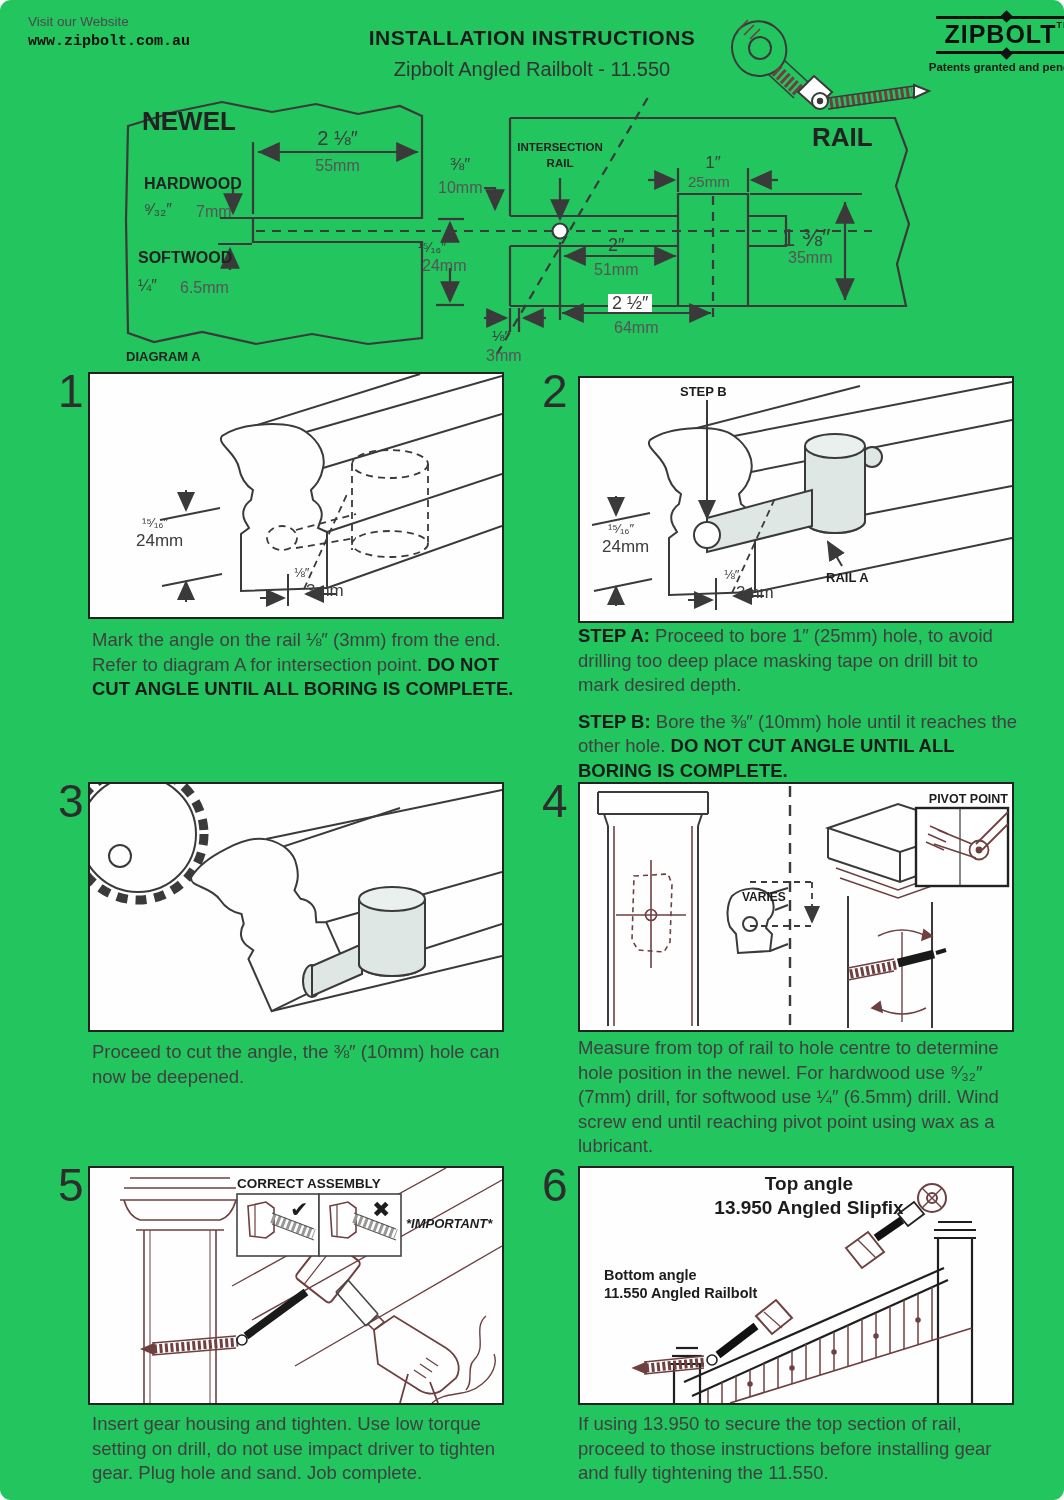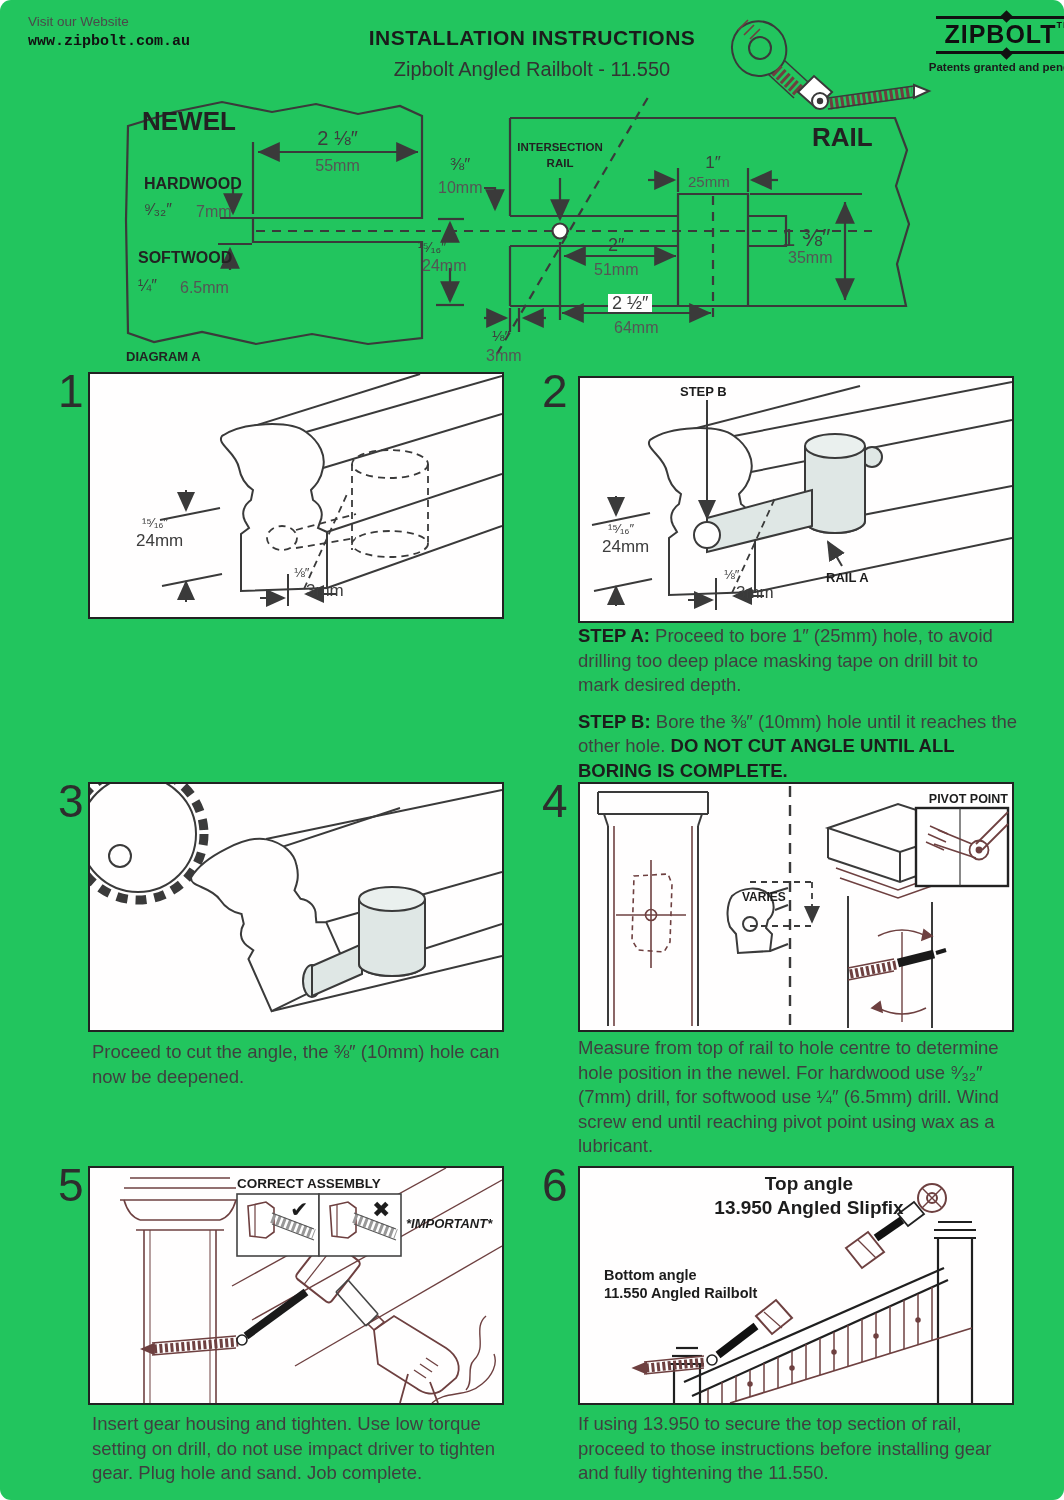--- a/index.html
+++ b/index.html
@@ -202,20 +202,23 @@
         <line x1="198" y1="200" x2="198" y2="232"></line>
         <line x1="170" y1="224" x2="194" y2="224" marker-end="url(#ah)"></line>
         <line x1="246" y1="220" x2="216" y2="220" marker-end="url(#ah)"></line>
       </g>
     </svg>
     <div class="dim" style="left:52px;top:142px;font-size:13px;">¹⁵⁄₁₆″</div>
     <div class="dim" style="left:46px;top:158px;font-size:17px;">24mm</div>
     <div class="dim" style="left:204px;top:192px;font-size:13px;">⅛″</div>
     <div class="dim" style="left:216px;top:208px;font-size:17px;">3mm</div>
   </div>
+  <div class="caption" style="left:92px;top:628px;width:432px;">
+      <p><span>Mark the angle on the rail ⅛″ (3mm) from the end. Refer to diagram A for intersection point. </span><b>DO NOT CUT ANGLE UNTIL ALL BORING IS COMPLETE.</b></p>
+    </div>
 
   <div class="step-num" style="left:542px;top:368px;">2</div>
   <div class="panel" style="left:578px;top:376px;width:432px;height:243px;">
     <svg width="432" height="243" viewBox="0 0 432 243">
       <g fill="none" stroke="#3a3a3a" stroke-width="2">
         <line x1="154" y1="58" x2="432" y2="4"></line>
         <line x1="70" y1="62" x2="280" y2="8"></line>
         <line x1="171" y1="94" x2="432" y2="42"></line>
         <line x1="175" y1="158" x2="432" y2="108"></line>
         <line x1="175" y1="214" x2="432" y2="160"></line>

